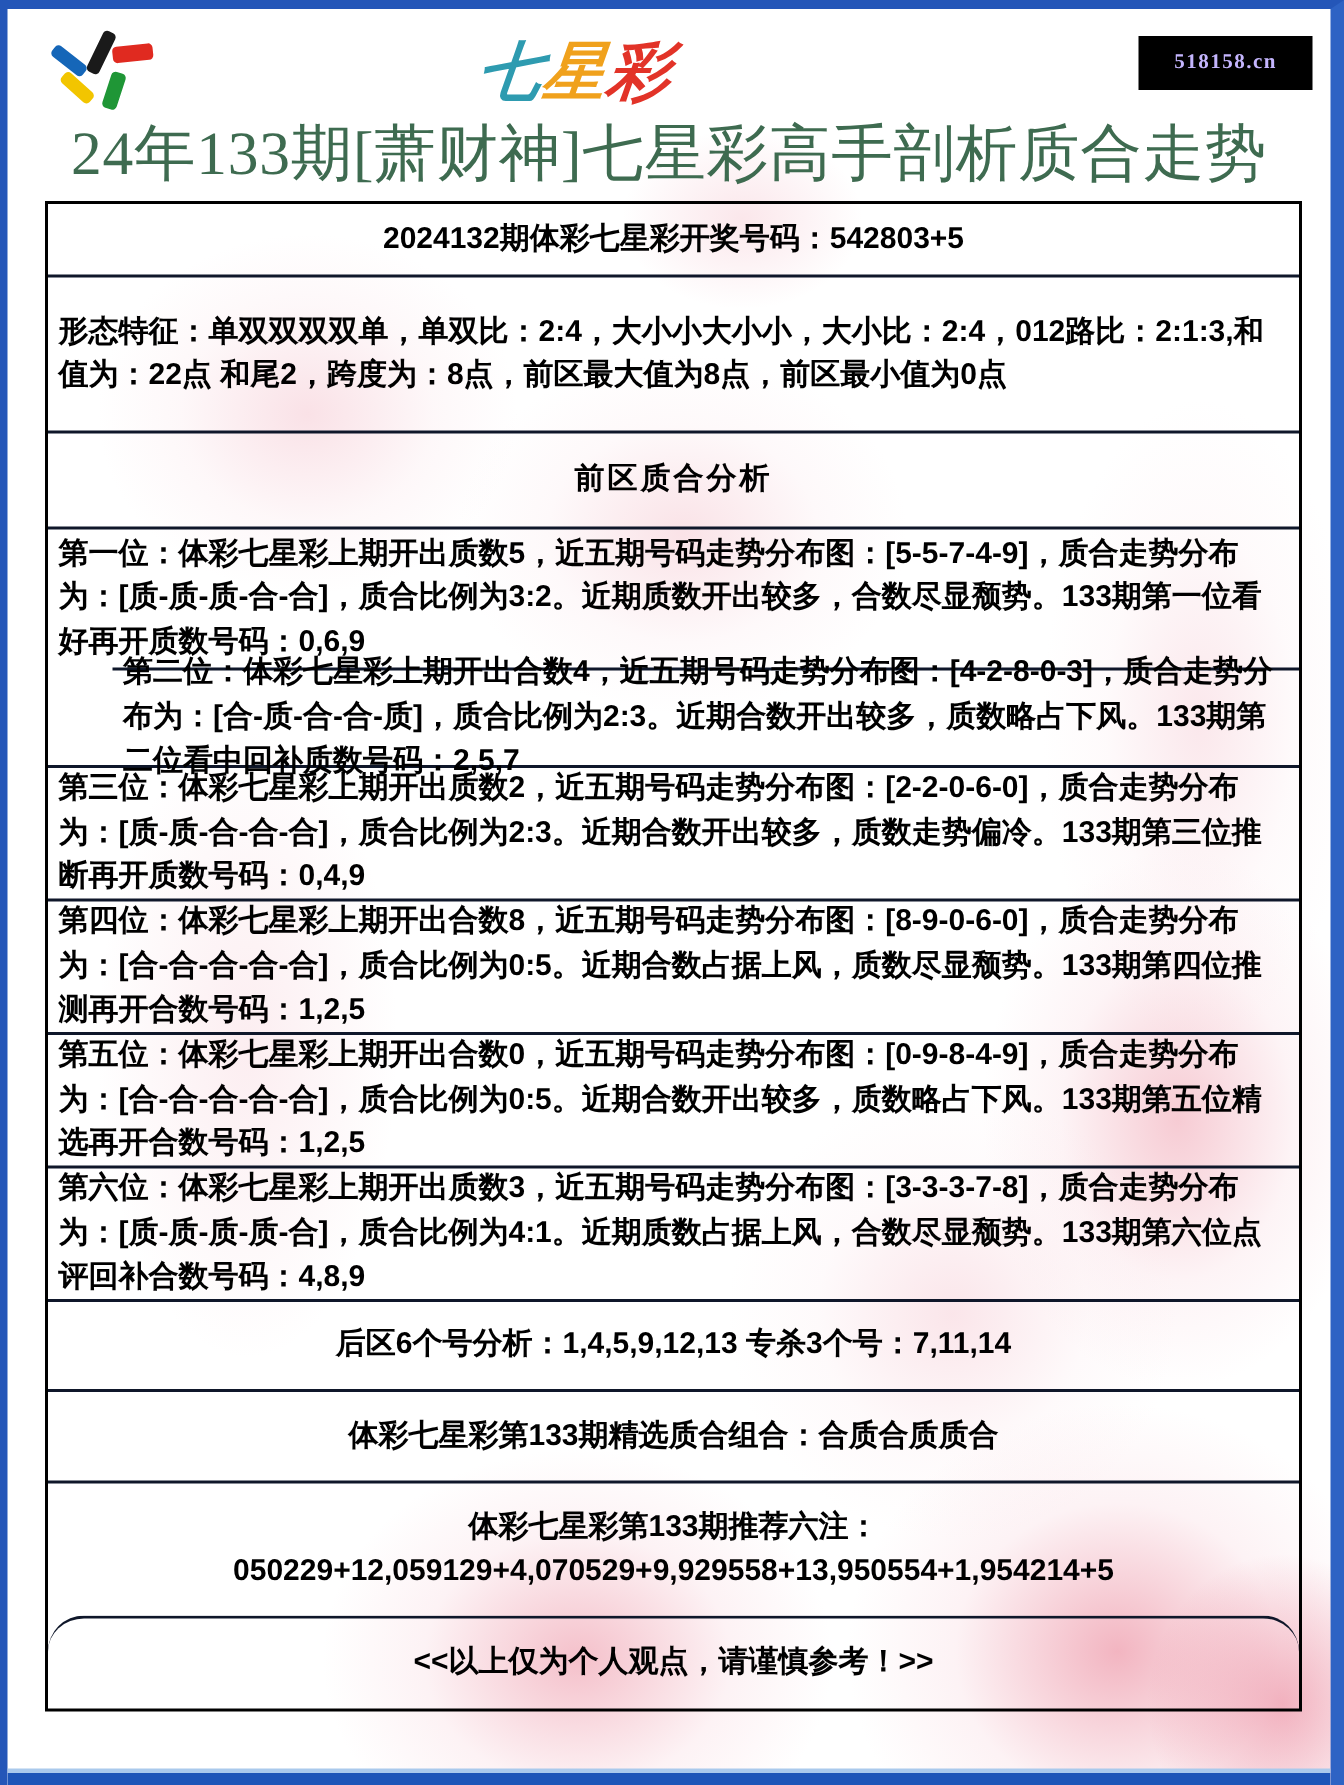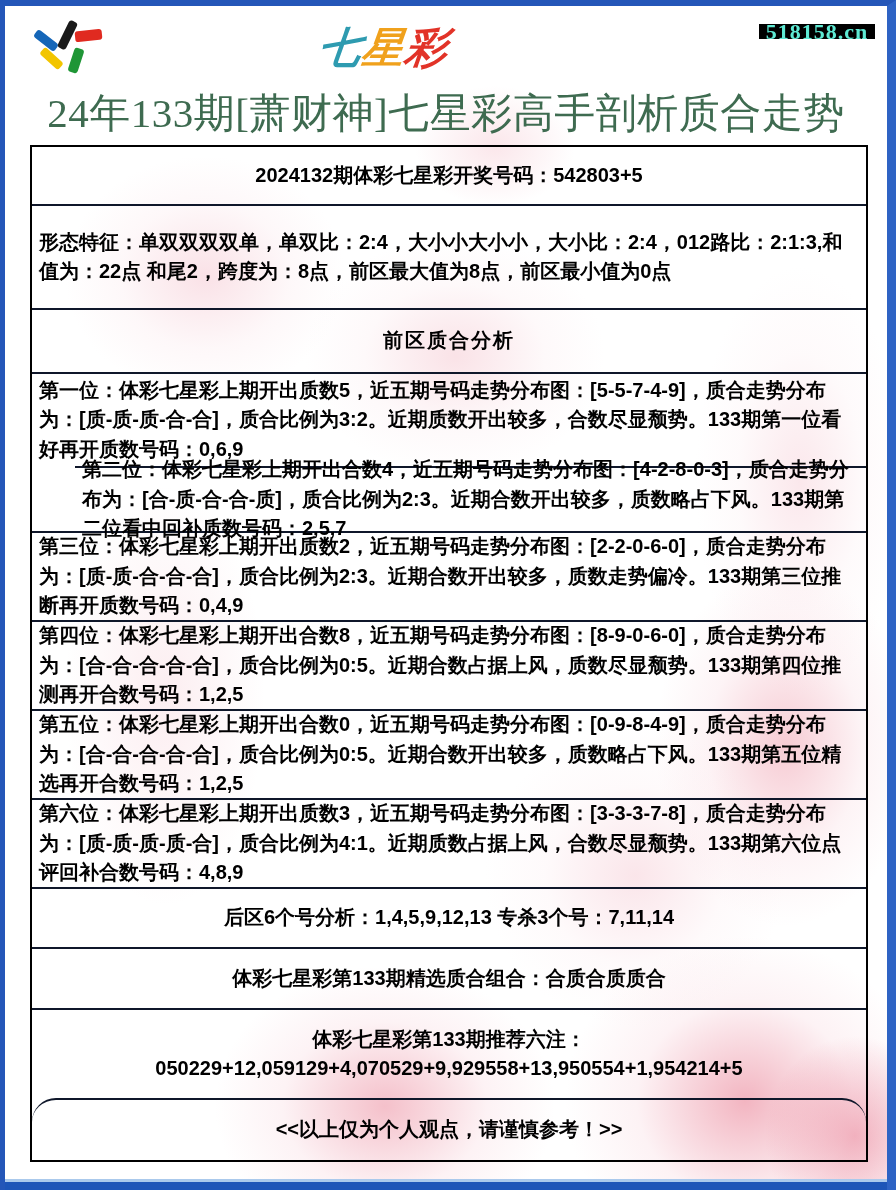--- a/index.html
+++ b/index.html
@@ -41,30 +41,30 @@
   .bar-blue   { left: 2px;  top: 18px; width: 26px; height: 9px;  background: #1566b8; transform: rotate(38deg); }
   .bar-yellow { left: 8px;  top: 36px; width: 25px; height: 9px;  background: #f2c500; transform: rotate(42deg); }
   .bar-green  { left: 40px; top: 30px; width: 10px; height: 25px; background: #1f9636; transform: rotate(18deg); }
   .brand { position: absolute; left: 84px; top: 4px; }
   .brand-cn { font-size: 25px; font-weight: bold; color: #3c3c3c; letter-spacing: 4px; line-height: 1.1; }
   .brand-en { font-size: 11px; font-weight: bold; color: #4a4a4a; letter-spacing: 1.2px; margin-top: 2px; }
   .product { position: absolute; left: 288px; top: 2px; font-size: 42px; font-weight: bold; font-style: italic; letter-spacing: 1px; }
   .product span { display: inline-block; transform: skewX(-6deg); }
   .pc1 { color: #2e9bb0; } .pc2 { color: #f0a11c; } .pc3 { color: #e23328; }
   .site-badge {
-    position: absolute; right: 12px; top: 12px; width: 116px; height: 15px;
-    background: #000000; color: #5eead4;
-    font-family: "Liberation Serif", serif; font-weight: bold; font-size: 22px;
+    position: absolute; right: 12px; top: 12px; width: 116px; height: 36px;
+    background: #000000; color: #c4b5fd;
+    font-family: "Liberation Serif", serif; font-weight: bold; font-size: 14px;
     display: flex; align-items: center; justify-content: center; letter-spacing: 1px;
   }
 
   
   .page-title {
     position: relative; z-index: 2;
-    text-align: center; margin-top: 13px;
+    text-align: center; margin-top: 2px;
     font-family: "Liberation Serif", serif;
     font-size: 41px; font-weight: 400; color: #3e6b50;
     letter-spacing: 0.5px; line-height: 1.2; white-space: nowrap;
   }
 
   
   .main-table {
     position: relative; z-index: 2;
     margin: 7px 0 0 25px; width: 838px;
     border: 2px solid #000000;
@@ -72,21 +72,21 @@
   }
   .row {
     border-top: 2px solid #0f172a;
     display: flex; flex-direction: column; justify-content: center;
     font-size: 20px; font-weight: bold; color: #000000;
     line-height: 29.5px; padding: 0 7px;
   }
   .row:first-child { border-top: none; }
   .row.center { text-align: center; }
   .row.left { text-align: left; }
-  .r1 { height: 57px; }
+  .r1 { height: 47px; }
   .r2 { height: 104px; }
   .r3 { height: 64px; letter-spacing: 2px; }
   .r4 { height: 94px; }
   .r5 { height: 65px; margin-left: 43px; }
   .r6 { height: 89px; }
   .r7 { height: 89px; }
   .r8 { height: 89px; }
   .r9 { height: 89px; }
   .r10 { height: 60px; }
   .r11 { height: 61px; }

